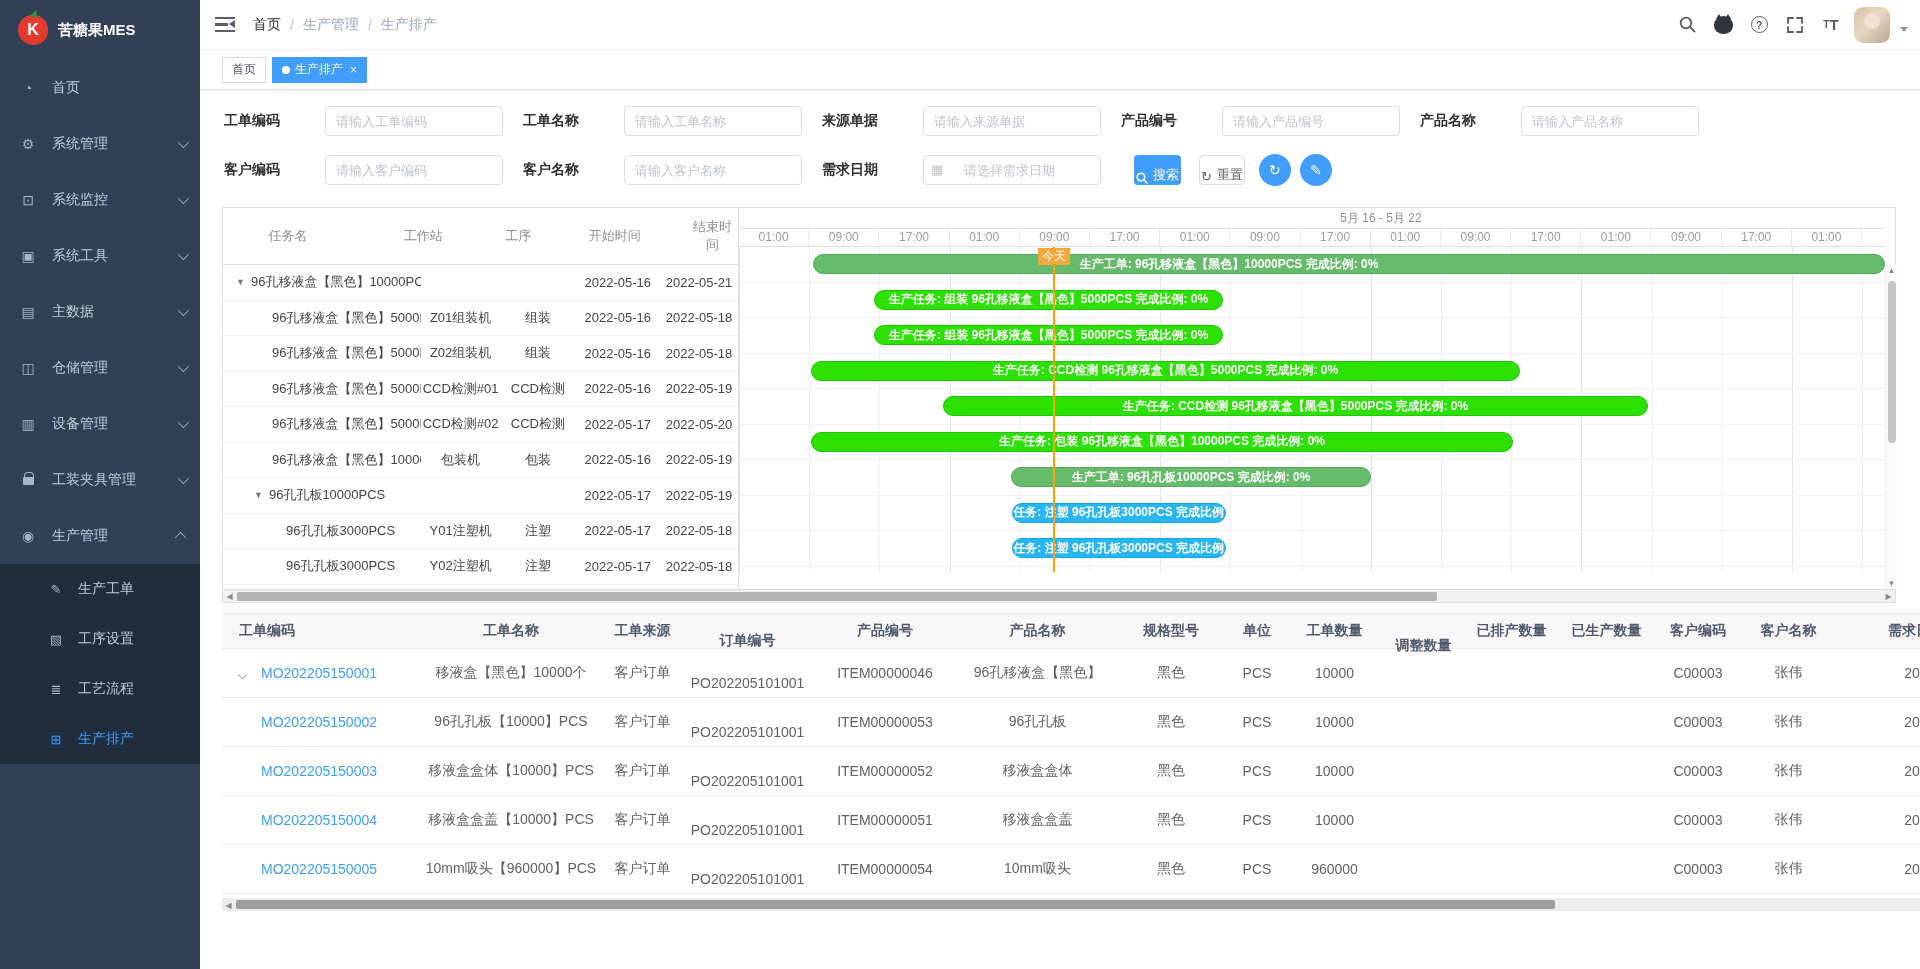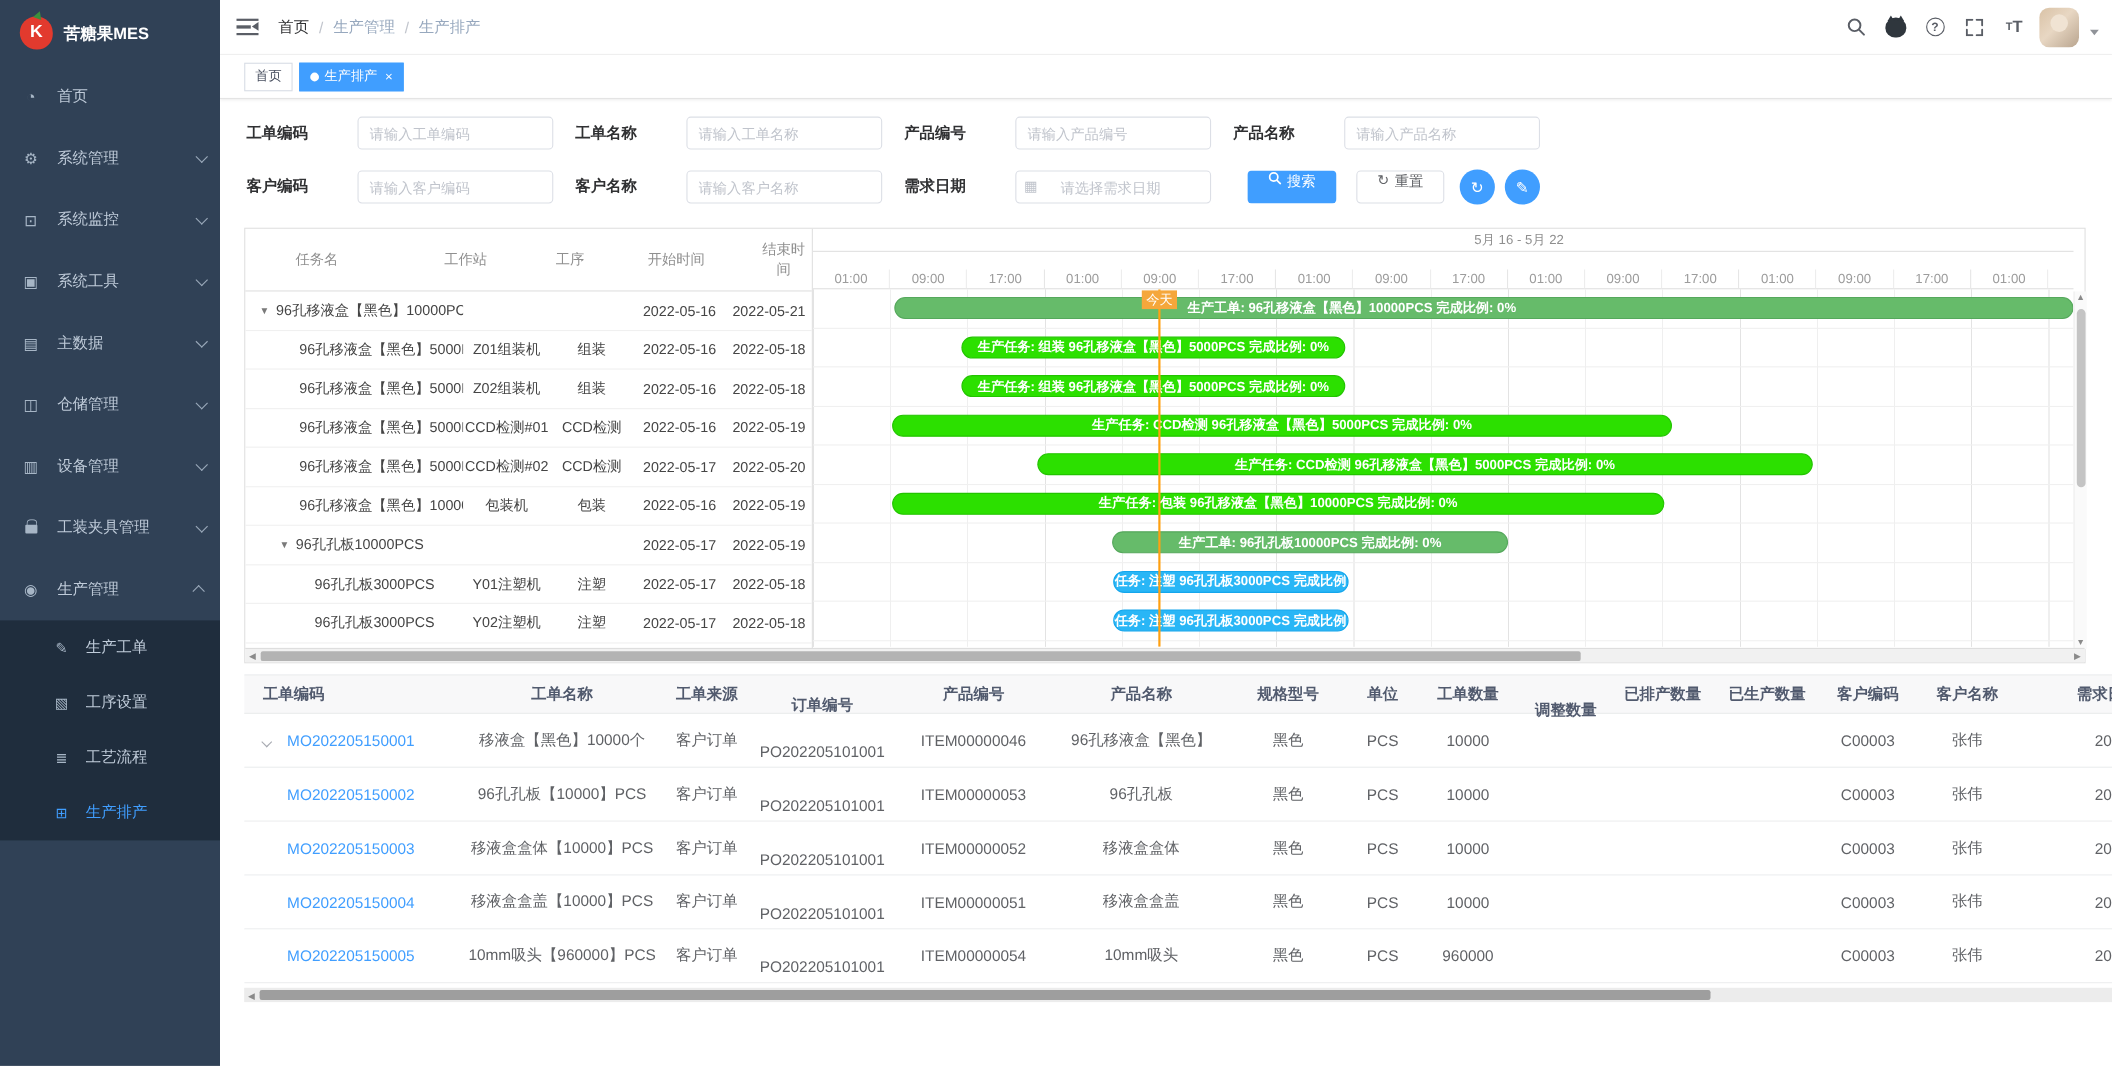--- a/index.html
+++ b/index.html
@@ -70,22 +70,22 @@
   .filters { padding:16px 0 0 24px; }
   .f-row { display:flex; align-items:center; height:30px; margin-bottom:19px; }
   .f-group { display:flex; align-items:center; width:279px; margin-right:20px; flex:none; }
   .f-label { width:101px; font-size:14px; font-weight:bold; color:#303133; white-space:nowrap; }
   .f-input { width:178px; height:30px; border:1px solid #dcdfe6; border-radius:4px; padding:0 10px;
     font-size:13px; color:#606266; font-family:inherit; }
   .f-input::placeholder { color:#c0c4cc; }
   .f-input.with-ic { padding-left:40px; }
   .input-wrap { position:relative; }
   .cal-ic { position:absolute; left:8px; top:7px; color:#c0c4cc; font-size:13px; pointer-events:none; }
-  .btn { height:30px; border-radius:4px; font-size:13px; display:inline-flex; align-items:flex-start; gap:5px;
-    padding:0 18px; cursor:pointer; border:1px solid transparent; font-family:inherit; }
+  .btn { height:30px; border-radius:4px; font-size:13px; display:inline-flex; align-items:flex-end; gap:5px;
+    padding:0 1px; cursor:pointer; border:1px solid transparent; font-family:inherit; }
   .btn-primary { background:#409eff; color:#fff; margin-left:13px; }
   .btn-plain { background:#fff; border-color:#dcdfe6; color:#606266; margin-left:18px; }
   .btn-circle { width:32px; height:32px; border-radius:50%; background:#409eff; color:#fff; border:none;
     font-size:14px; display:inline-flex; align-items:center; justify-content:center; cursor:pointer; margin-left:14px; }
   .btn-circle + .btn-circle { margin-left:9px; }
 
   
   .gantt { position:absolute; left:22px; top:207px; width:1674px; height:396px; border:1px solid #e0e0e0; background:#fff; }
   .g-flex { display:flex; height:382px; }
   .g-grid { width:516px; border-right:1px solid #e0e0e0; flex:none; }
@@ -100,21 +100,21 @@
   .tri { color:#7a7a7a; font-size:9px; margin-right:6px; cursor:pointer; }
 
   .g-chart { width:1146px; position:relative; flex:none; }
   .c-range { height:21px; line-height:21px; border-bottom:1px solid #e0e0e0; text-align:center; font-size:12px;
     color:#8f8f8f; padding-left:138px; }
   .c-days { height:18px; display:flex; border-bottom:1px solid #e0e0e0; font-size:12px; color:#8f8f8f; position:relative; }
   .c-day { width:210.6px; border-right:1px solid #e6e6e6; text-align:center; line-height:17px; flex:none; }
   .c-day-rest { flex:1; position:relative; }
   .date-thumb { position:absolute; left:1049px; top:1px; width:90px; height:15px; background:#c8c8c8; }
   .day6 { position:absolute; right:0; top:0; line-height:17px; color:#9a9a9a; }
-  .c-hours { height:18px; display:flex; border-bottom:1px solid #e0e0e0; font-size:12px; color:#9c9c9c;margin-top:16px; }
+  .c-hours { height:18px; display:flex; border-bottom:1px solid #e0e0e0; font-size:12px; color:#9c9c9c; }
   .c-hour { width:70.2px; border-right:1px solid #ededed; text-align:center; line-height:17px; flex:none; }
   .c-hour:nth-child(3n) { border-right:1px solid #e6e6e6; }
   .c-body { height:325px; position:relative; overflow:hidden;
     background:
       repeating-linear-gradient(90deg, #e3e3e3 0 1px, transparent 1px 210.6px),
       repeating-linear-gradient(90deg, #efefef 0 1px, transparent 1px 70.2px); }
   .c-row { height:35.5px; border-bottom:1px solid #f0f0f0; position:relative;text-align:right; }
   .bar { position:absolute; top:7px; height:20px; border-radius:10px; border:1px solid; display:flex; align-items:center;
     justify-content:center; font-size:12px; font-weight:bold; color:#fff; white-space:nowrap; overflow:hidden; cursor:pointer; }
   .bar.parent { background:#66bb6a; border-color:#55a85c; }
@@ -290,20 +290,24 @@
     <div class="f-row">
       <div class="f-group">
           <span class="f-label">工单编码</span>
         <input class="f-input" placeholder="请输入工单编码" style="">
         </div>
       <div class="f-group">
           <span class="f-label">工单名称</span>
         <input class="f-input" placeholder="请输入工单名称" style="">
         </div>
       <div class="f-group">
+          <span class="f-label">来源单据</span>
+        <input class="f-input" placeholder="请输入来源单据" style="">
+        </div>
+      <div class="f-group">
           <span class="f-label">产品编号</span>
         <input class="f-input" placeholder="请输入产品编号" style="">
         </div>
       <div class="f-group">
           <span class="f-label">产品名称</span>
         <input class="f-input" placeholder="请输入产品名称" style="">
         </div>
     </div>
     <div class="f-row">
       <div class="f-group">

